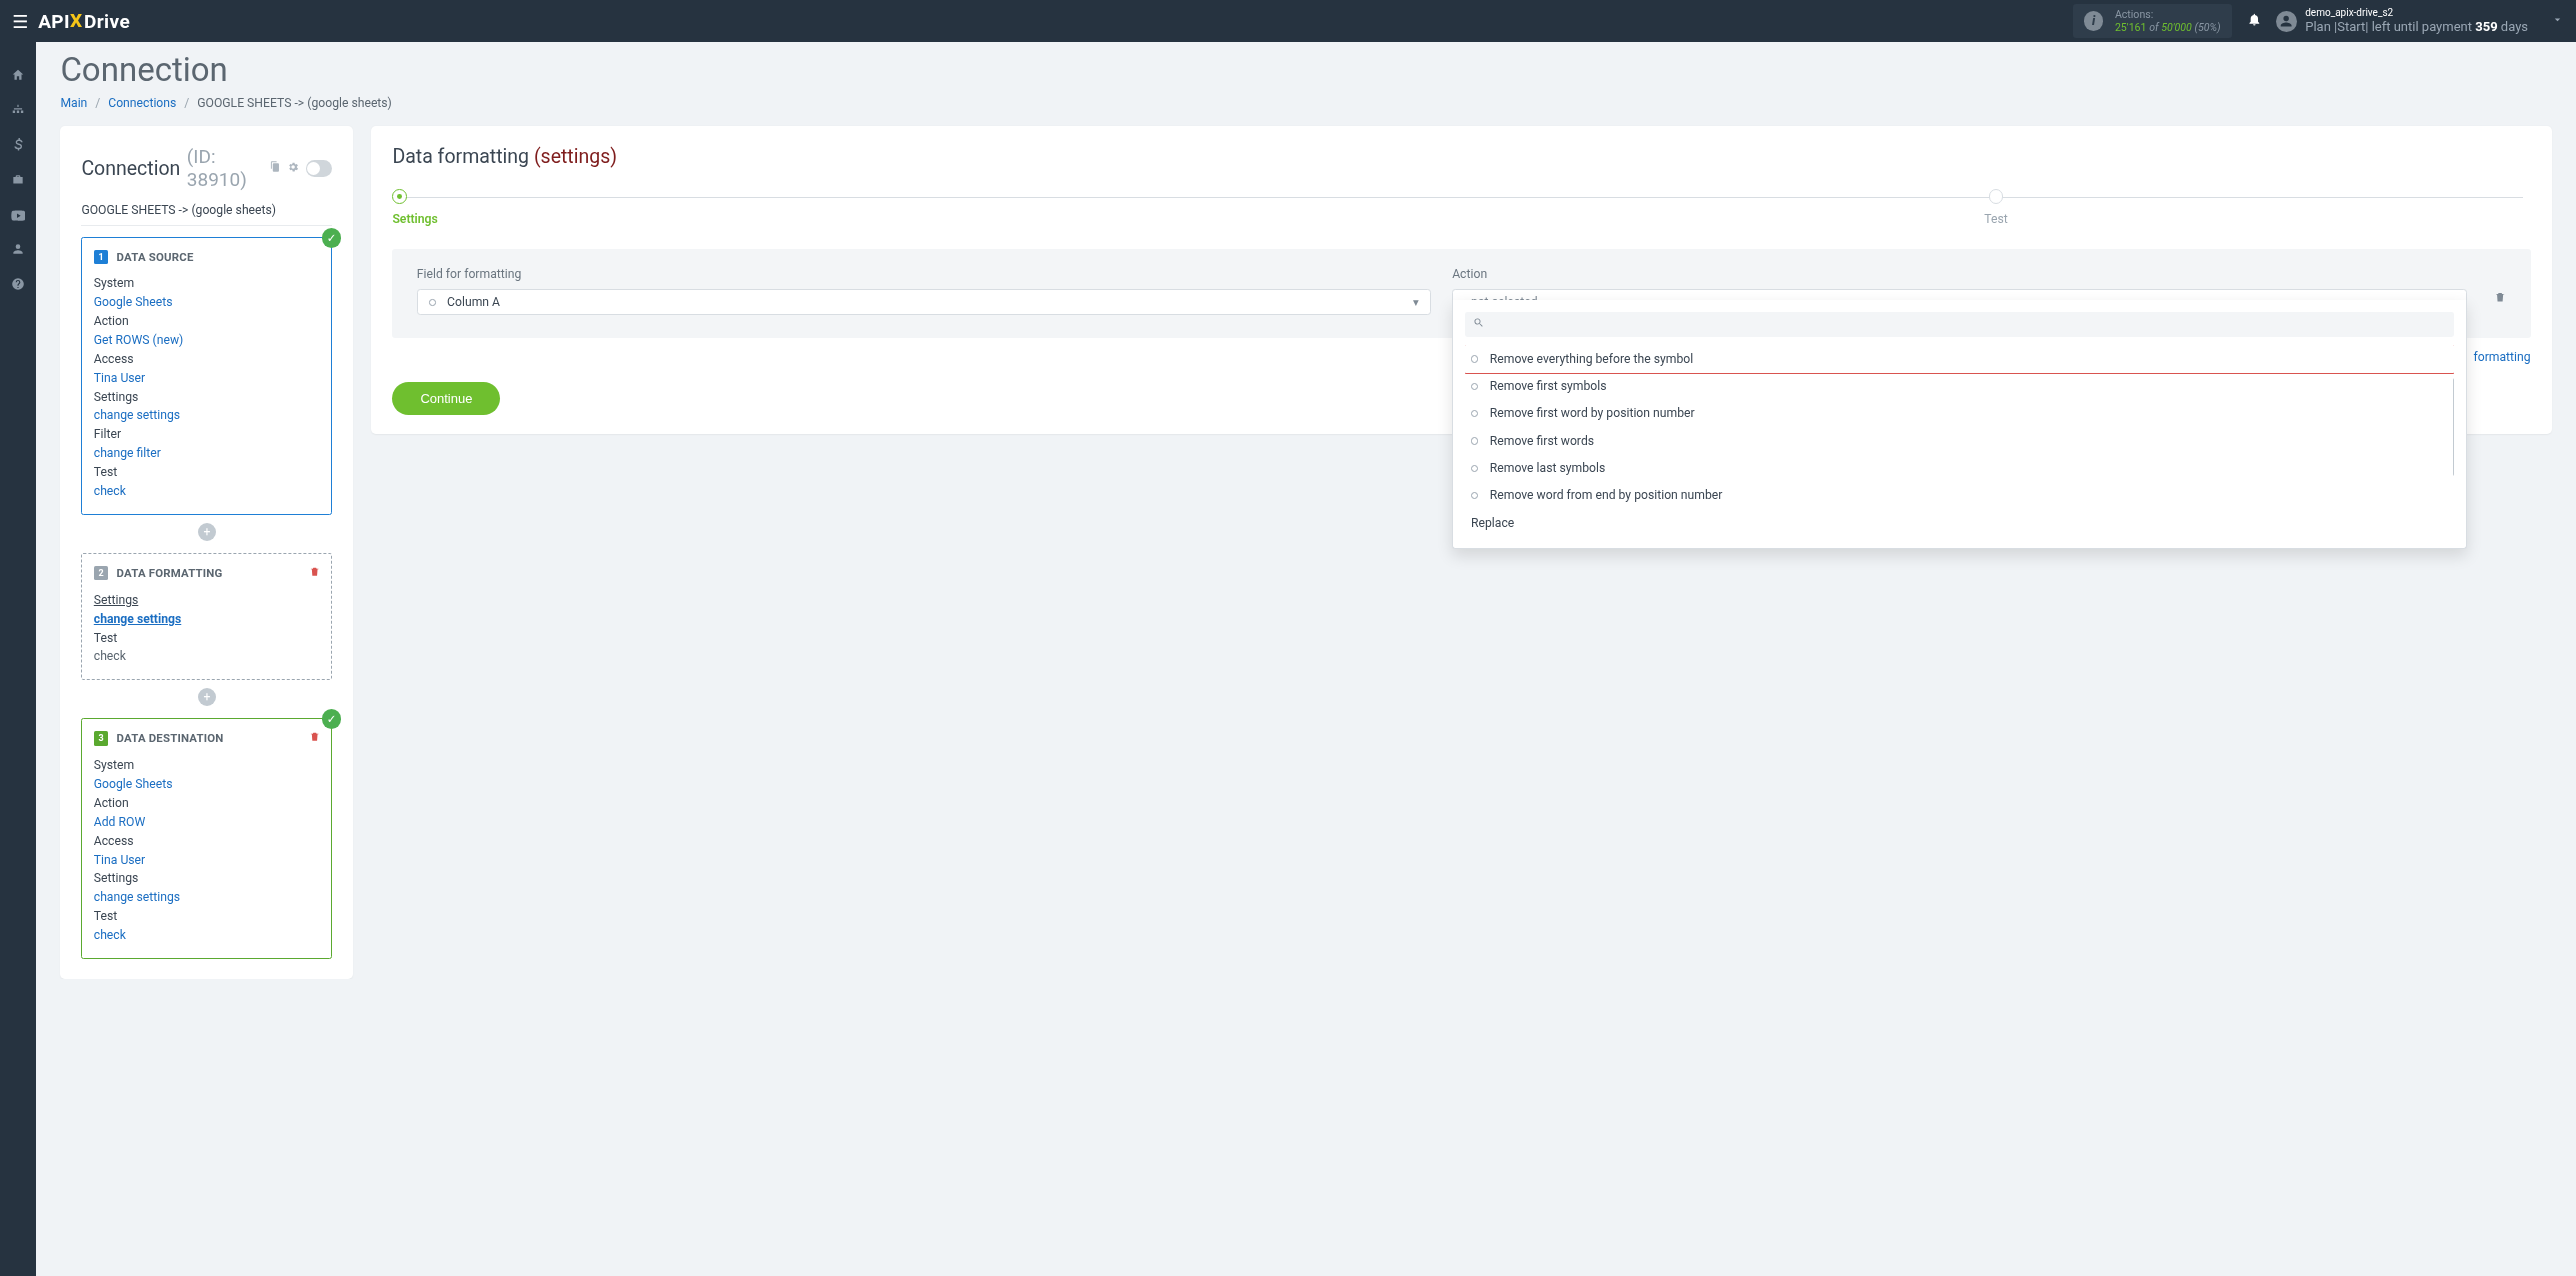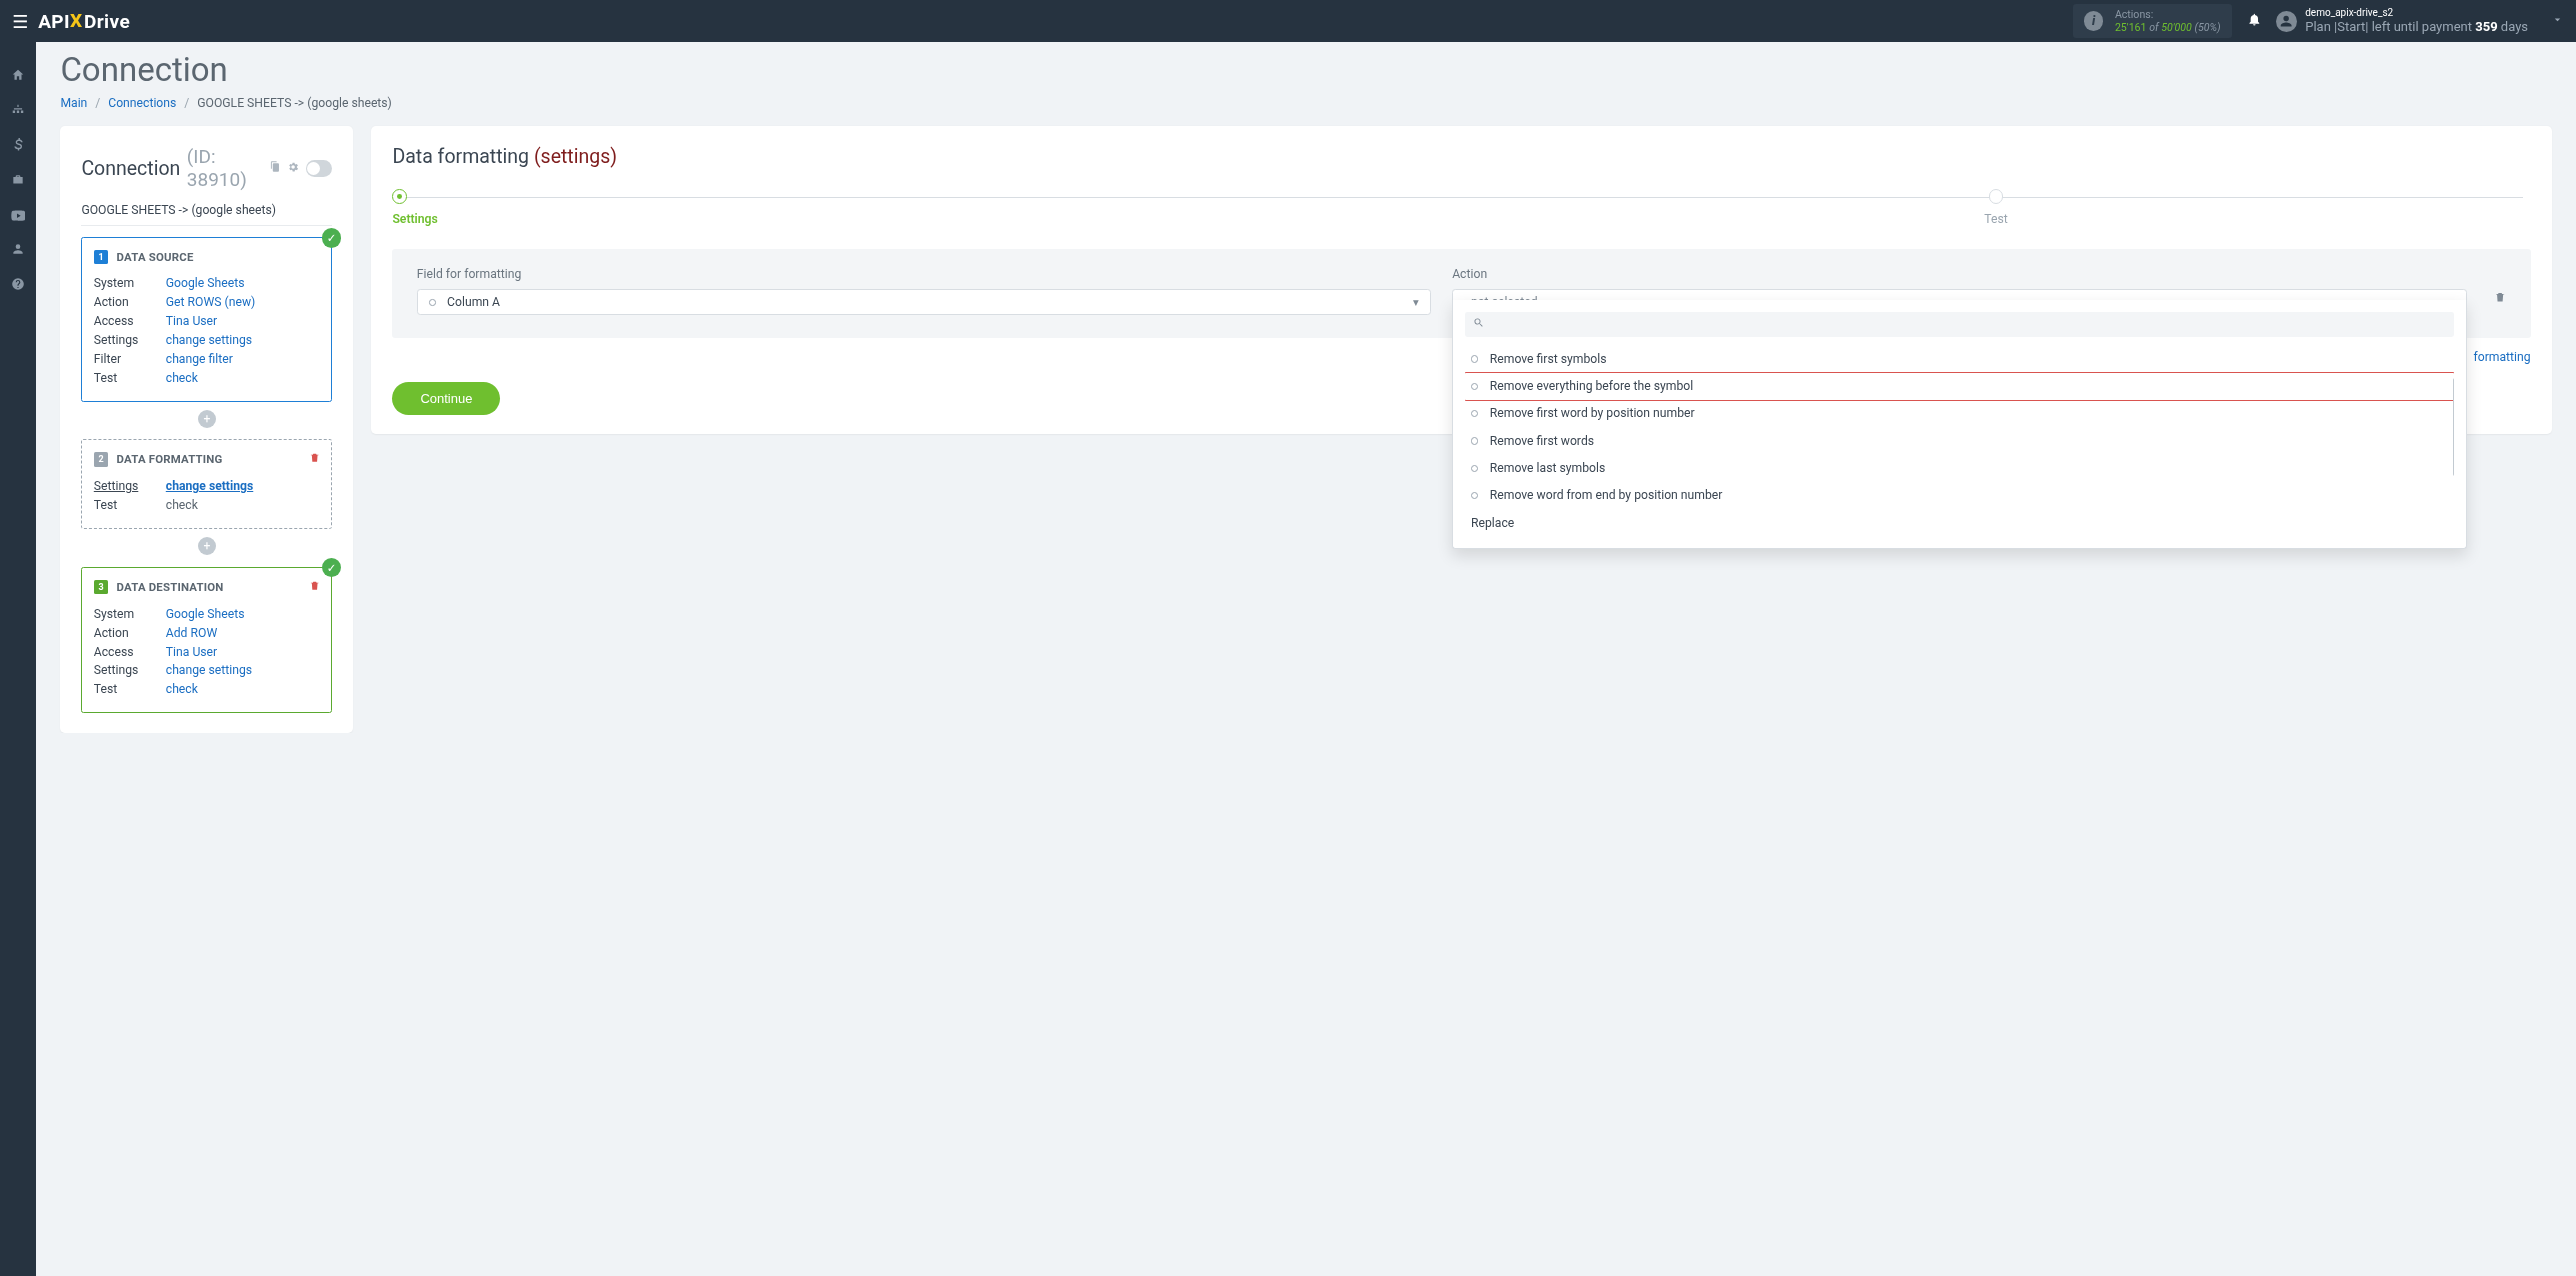--- a/index.html
+++ b/index.html
@@ -60,21 +60,21 @@
 .stage-box.dashed { border: 1.6px dashed #9aa5af; }
 .stage-box.green { border-color: #5aa92f; }
 .stage-check { position: absolute; top: -9.8px; right: -9.8px; width: 19.5px; height: 19.5px; background: #4caf50; border-radius: 50%; display: flex; align-items: center; justify-content: center; color: #fff; font-size: 11.4px; }
 .stage-head { display: flex; align-items: center; gap: 8.1px; margin-bottom: 9.8px; }
 .stage-num { width: 14.7px; height: 14.7px; border-radius: 1.6px; display: flex; align-items: center; justify-content: center; font-size: 9px; font-weight: 700; color: #fff; }
 .stage-num.blue { background: #1e7fd6; }
 .stage-num.gray { background: #9aa5af; }
 .stage-num.green { background: #5aa92f; }
 .stage-title { font-size: 11.4px; font-weight: 700; color: #5b6670; letter-spacing: 0.2px; }
 .trash-btn { margin-left: auto; color: #d9534f; font-size: 13px; cursor: pointer; }
-.kv-row { display: flex; font-size: 12.2px; line-height: 1.55; }
+.kv-row { display: flex; font-size: 12.2px; line-height: 1.55; flex-direction: column; }
 .kv-row .k { width: 72px; color: #3b4652; }
 .kv-row .v { color: #1b6ec2; cursor: pointer; }
 .kv-row .v.gray { color: #5b6670; cursor: default; }
 .kv-row .v.boldlink { font-weight: 700; text-decoration: underline; }
 .kv-row .k.uline { text-decoration: underline; }
 .plus-circle { width: 18px; height: 18px; background: #c2cad1; border-radius: 50%; display: flex; align-items: center; justify-content: center; color: #fff; font-size: 12.2px; margin: 8.1px auto; cursor: pointer; }
 
 
 .panel-title { font-size: 19.5px; font-weight: 400; color: #3b4652; }
 .panel-title .muted { color: #7f1d1d; }
@@ -326,27 +326,27 @@
             <span class="chev">▴</span>
           </div>
 
           <div class="dropdown">
             <div class="dd-search">
               <span class="dd-search-icon"><svg width="11.4" height="11.4" viewBox="0 0 24 24" fill="currentColor">
                     <path d="M15.5 14h-.8l-.3-.3a6.5 6.5 0 1 0-.7.7l.3.3v.8l5 5 1.5-1.5zm-6 0A4.5 4.5 0 1 1 14 9.5 4.5 4.5 0 0 1 9.5 14z"></path>
                   </svg></span>
             </div>
             <div class="dd-list">
+              <div class="dd-item highlight">
+                  <span class="rdot"></span>
+                  <span>Remove everything before the symbol</span>
+                </div>
               <div class="dd-item">
                   <span class="rdot"></span>
                   <span>Remove first symbols</span>
-                </div>
-              <div class="dd-item highlight">
-                  <span class="rdot"></span>
-                  <span>Remove everything before the symbol</span>
                 </div>
               <div class="dd-item">
                   <span class="rdot"></span>
                   <span>Remove first word by position number</span>
                 </div>
               <div class="dd-item">
                   <span class="rdot"></span>
                   <span>Remove first words</span>
                 </div>
               <div class="dd-item">

